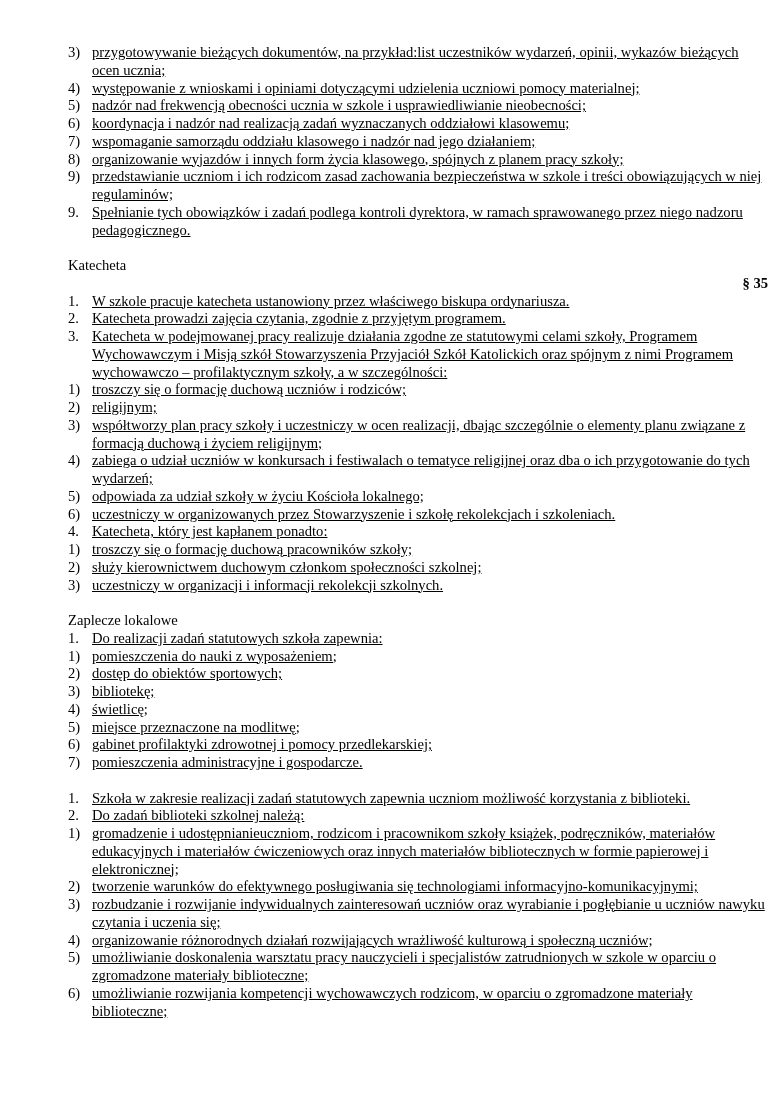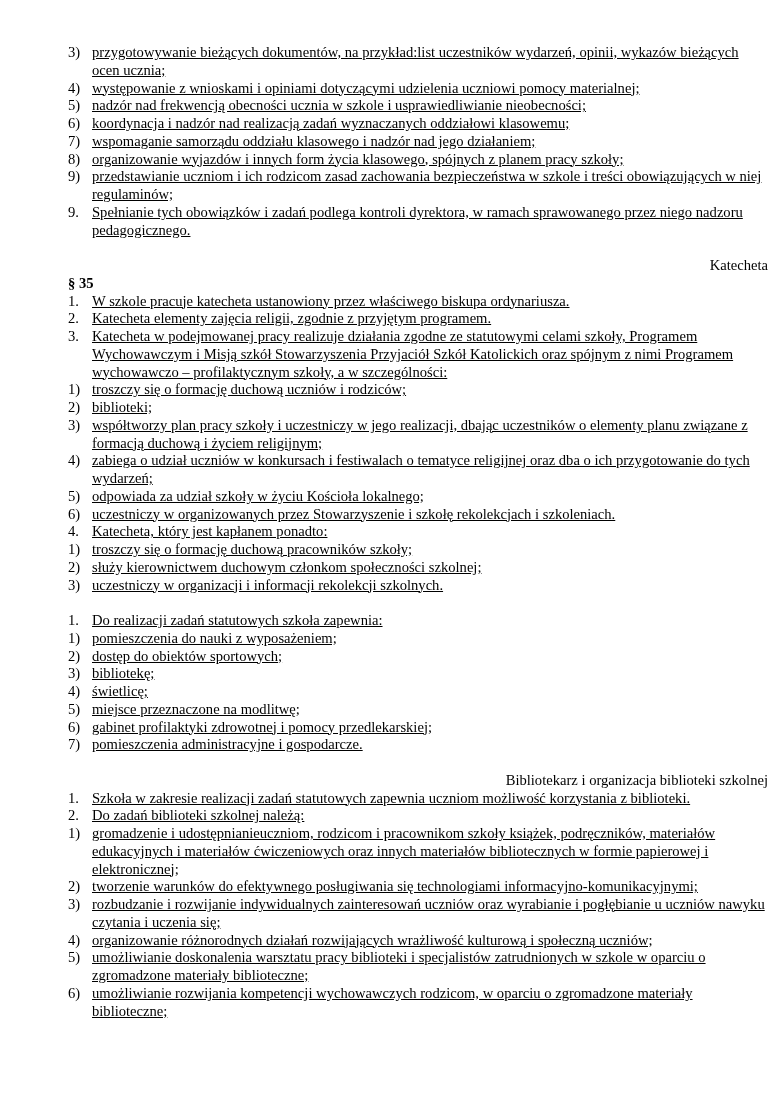--- a/index.html
+++ b/index.html
@@ -2,22 +2,22 @@
 <html><head>
 <meta charset="utf-8">
 <style>
   html, body { margin: 0; padding: 0; background: #ffffff; }
   body { width: 784px; height: 1113px; position: relative; overflow: hidden;
          font-family: "Liberation Serif", serif; font-size: 14.6px; color: #000; }
   .page { position: absolute; left: 68px; top: 44px; width: 700px; }
   .row { display: flex; line-height: 17.75px; }
   .num { width: 24px; flex: none; }
   .txt { flex: 1; text-decoration: underline; }
-  .heading { text-align: right; line-height: 17.75px; width: 700px; }
-  .para { text-align: left; font-weight: bold; line-height: 17.75px; width: 700px; }
+  .heading { text-align: left; line-height: 17.75px; width: 700px; }
+  .para { text-align: right; font-weight: bold; line-height: 17.75px; width: 700px; }
   .gap { height: 17.75px; }
 </style>
 </head>
 <body>
 
 <div class="page">
 
   <div>
     <div class="row">
         <span class="num">3)</span>
@@ -57,37 +57,37 @@
 
   <div>
     <div class="heading">Katecheta</div>
     <div class="para">§ 35</div>
     <div class="row">
         <span class="num">1.</span>
         <span class="txt">W szkole pracuje katecheta ustanowiony przez właściwego biskupa ordynariusza.</span>
       </div>
     <div class="row">
         <span class="num">2.</span>
-        <span class="txt">Katecheta elementy zajęcia religii, zgodnie z przyjętym programem.</span>
+        <span class="txt">Katecheta prowadzi zajęcia czytania, zgodnie z przyjętym programem.</span>
       </div>
     <div class="row">
         <span class="num">3.</span>
         <span class="txt">Katecheta w podejmowanej pracy realizuje działania zgodne ze statutowymi celami szkoły, Programem Wychowawczym i Misją szkół Stowarzyszenia Przyjaciół Szkół Katolickich oraz spójnym z nimi Programem wychowawczo – profilaktycznym szkoły, a w szczególności:</span>
       </div>
     <div class="row">
         <span class="num">1)</span>
         <span class="txt">troszczy się o formację duchową uczniów i rodziców;</span>
       </div>
     <div class="row">
         <span class="num">2)</span>
-        <span class="txt">biblioteki;</span>
+        <span class="txt">religijnym;</span>
       </div>
     <div class="row">
         <span class="num">3)</span>
-        <span class="txt">współtworzy plan pracy szkoły i uczestniczy w jego realizacji, dbając uczestników o elementy planu związane z formacją duchową i życiem religijnym;</span>
+        <span class="txt">współtworzy plan pracy szkoły i uczestniczy w ocen realizacji, dbając szczególnie o elementy planu związane z formacją duchową i życiem religijnym;</span>
       </div>
     <div class="row">
         <span class="num">4)</span>
         <span class="txt">zabiega o udział uczniów w konkursach i festiwalach o tematyce religijnej oraz dba o ich przygotowanie do tych wydarzeń;</span>
       </div>
     <div class="row">
         <span class="num">5)</span>
         <span class="txt">odpowiada za udział szkoły w życiu Kościoła lokalnego;</span>
       </div>
     <div class="row">
@@ -108,20 +108,21 @@
       </div>
     <div class="row">
         <span class="num">3)</span>
         <span class="txt">uczestniczy w organizacji i informacji rekolekcji szkolnych.</span>
       </div>
   </div>
 
   <div class="gap"></div>
 
   <div>
+    <div class="heading">Zaplecze lokalowe</div>
     <div class="row">
         <span class="num">1.</span>
         <span class="txt">Do realizacji zadań statutowych szkoła zapewnia:</span>
       </div>
     <div class="row">
         <span class="num">1)</span>
         <span class="txt">pomieszczenia do nauki z wyposażeniem;</span>
       </div>
     <div class="row">
         <span class="num">2)</span>
@@ -145,21 +146,20 @@
       </div>
     <div class="row">
         <span class="num">7)</span>
         <span class="txt">pomieszczenia administracyjne i gospodarcze.</span>
       </div>
   </div>
 
   <div class="gap"></div>
 
   <div>
-    <div class="heading">Bibliotekarz i organizacja biblioteki szkolnej</div>
     <div class="row">
         <span class="num">1.</span>
         <span class="txt">Szkoła w zakresie realizacji zadań statutowych zapewnia uczniom możliwość korzystania z biblioteki.</span>
       </div>
     <div class="row">
         <span class="num">2.</span>
         <span class="txt">Do zadań biblioteki szkolnej należą:</span>
       </div>
     <div class="row">
         <span class="num">1)</span>
@@ -172,21 +172,21 @@
     <div class="row">
         <span class="num">3)</span>
         <span class="txt">rozbudzanie i rozwijanie indywidualnych zainteresowań uczniów oraz wyrabianie i pogłębianie u uczniów nawyku czytania i uczenia się;</span>
       </div>
     <div class="row">
         <span class="num">4)</span>
         <span class="txt">organizowanie różnorodnych działań rozwijających wrażliwość kulturową i społeczną uczniów;</span>
       </div>
     <div class="row">
         <span class="num">5)</span>
-        <span class="txt">umożliwianie doskonalenia warsztatu pracy biblioteki i specjalistów zatrudnionych w szkole w oparciu o zgromadzone materiały biblioteczne;</span>
+        <span class="txt">umożliwianie doskonalenia warsztatu pracy nauczycieli i specjalistów zatrudnionych w szkole w oparciu o zgromadzone materiały biblioteczne;</span>
       </div>
     <div class="row">
         <span class="num">6)</span>
         <span class="txt">umożliwianie rozwijania kompetencji wychowawczych rodzicom, w oparciu o zgromadzone materiały biblioteczne;</span>
       </div>
   </div>
 
 </div>
 
 </body></html>

